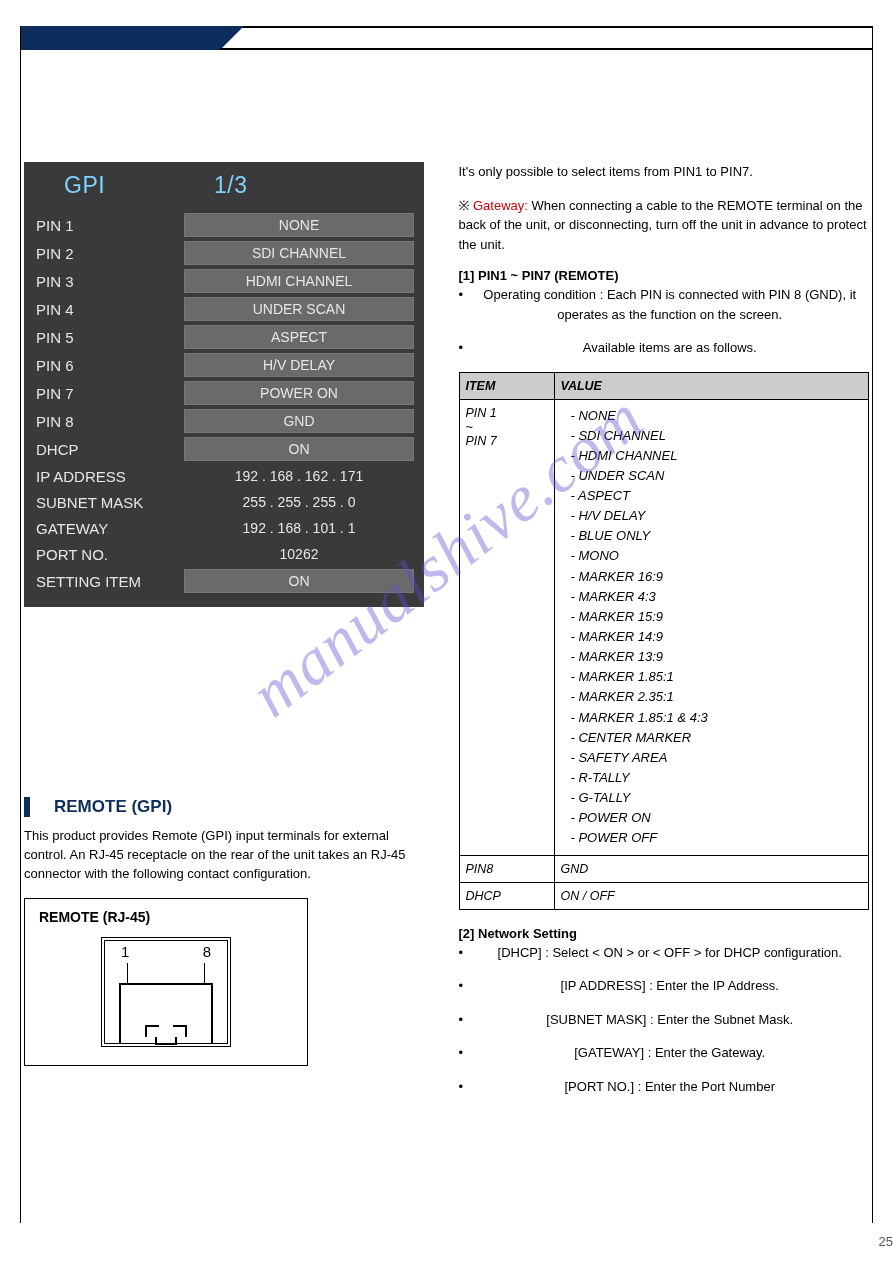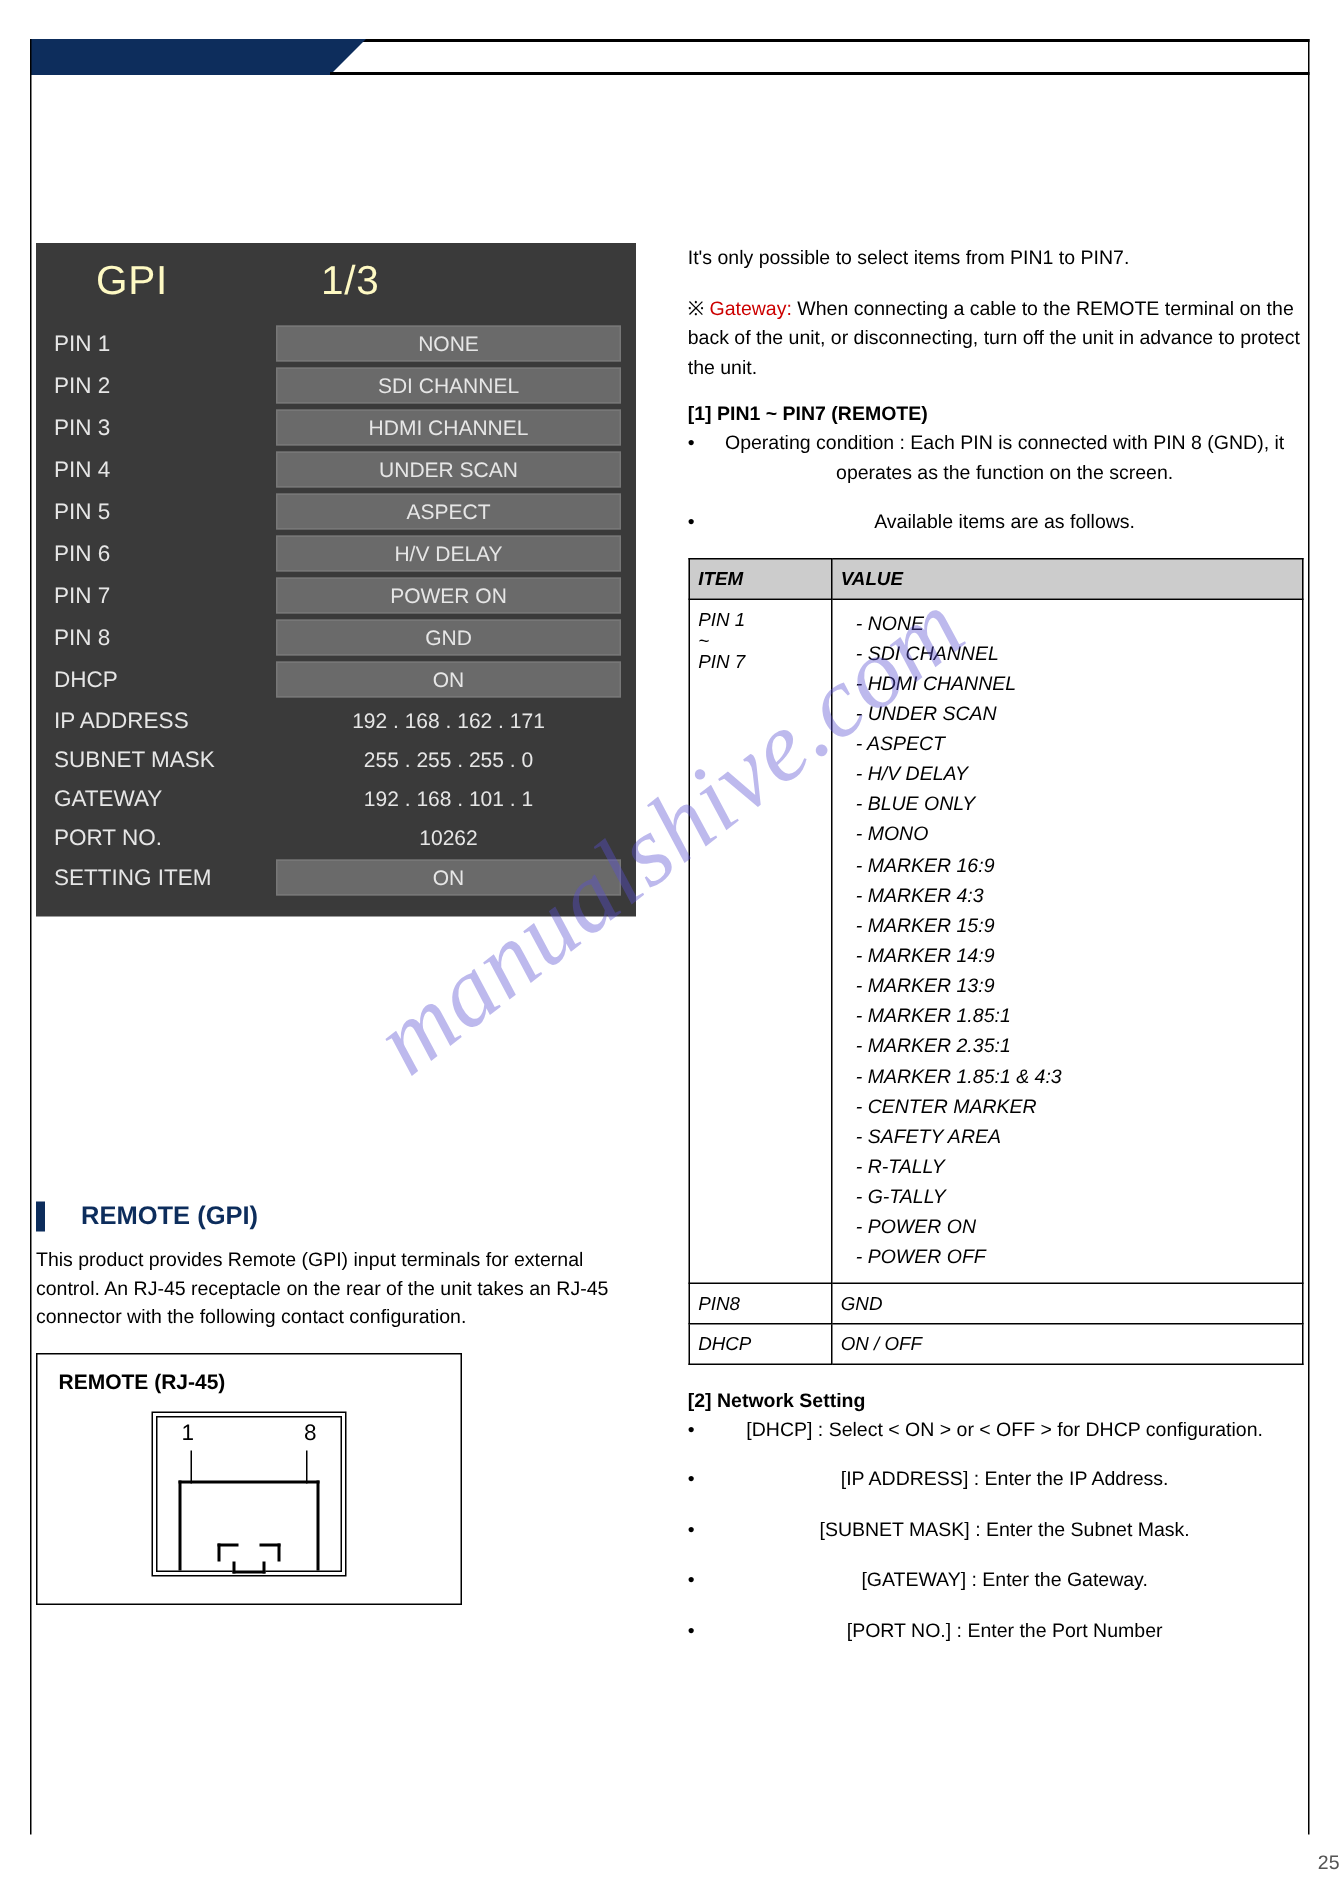--- a/index.html
+++ b/index.html
@@ -58,22 +58,22 @@
   .gpi-panel {
     background: #3a3a3a;
     color: #e6e6e6;
     font-family: "Arial Narrow", Arial, sans-serif;
     padding: 6px 10px 10px 10px;
     width: 400px;
   }
   .gpi-head {
     display: flex;
     align-items: flex-start;
-    font-size: 27px;
-    color: #fef9c3;
+    font-size: 23px;
+    color: #7dd3fc;
     padding: 4px 6px 10px 30px;
     letter-spacing: 0.5px;
   }
   .gpi-head span:first-child { width: 150px; }
   .gpi-row {
     display: flex;
     align-items: center;
     font-size: 15px;
     margin: 4px 0;
   }

